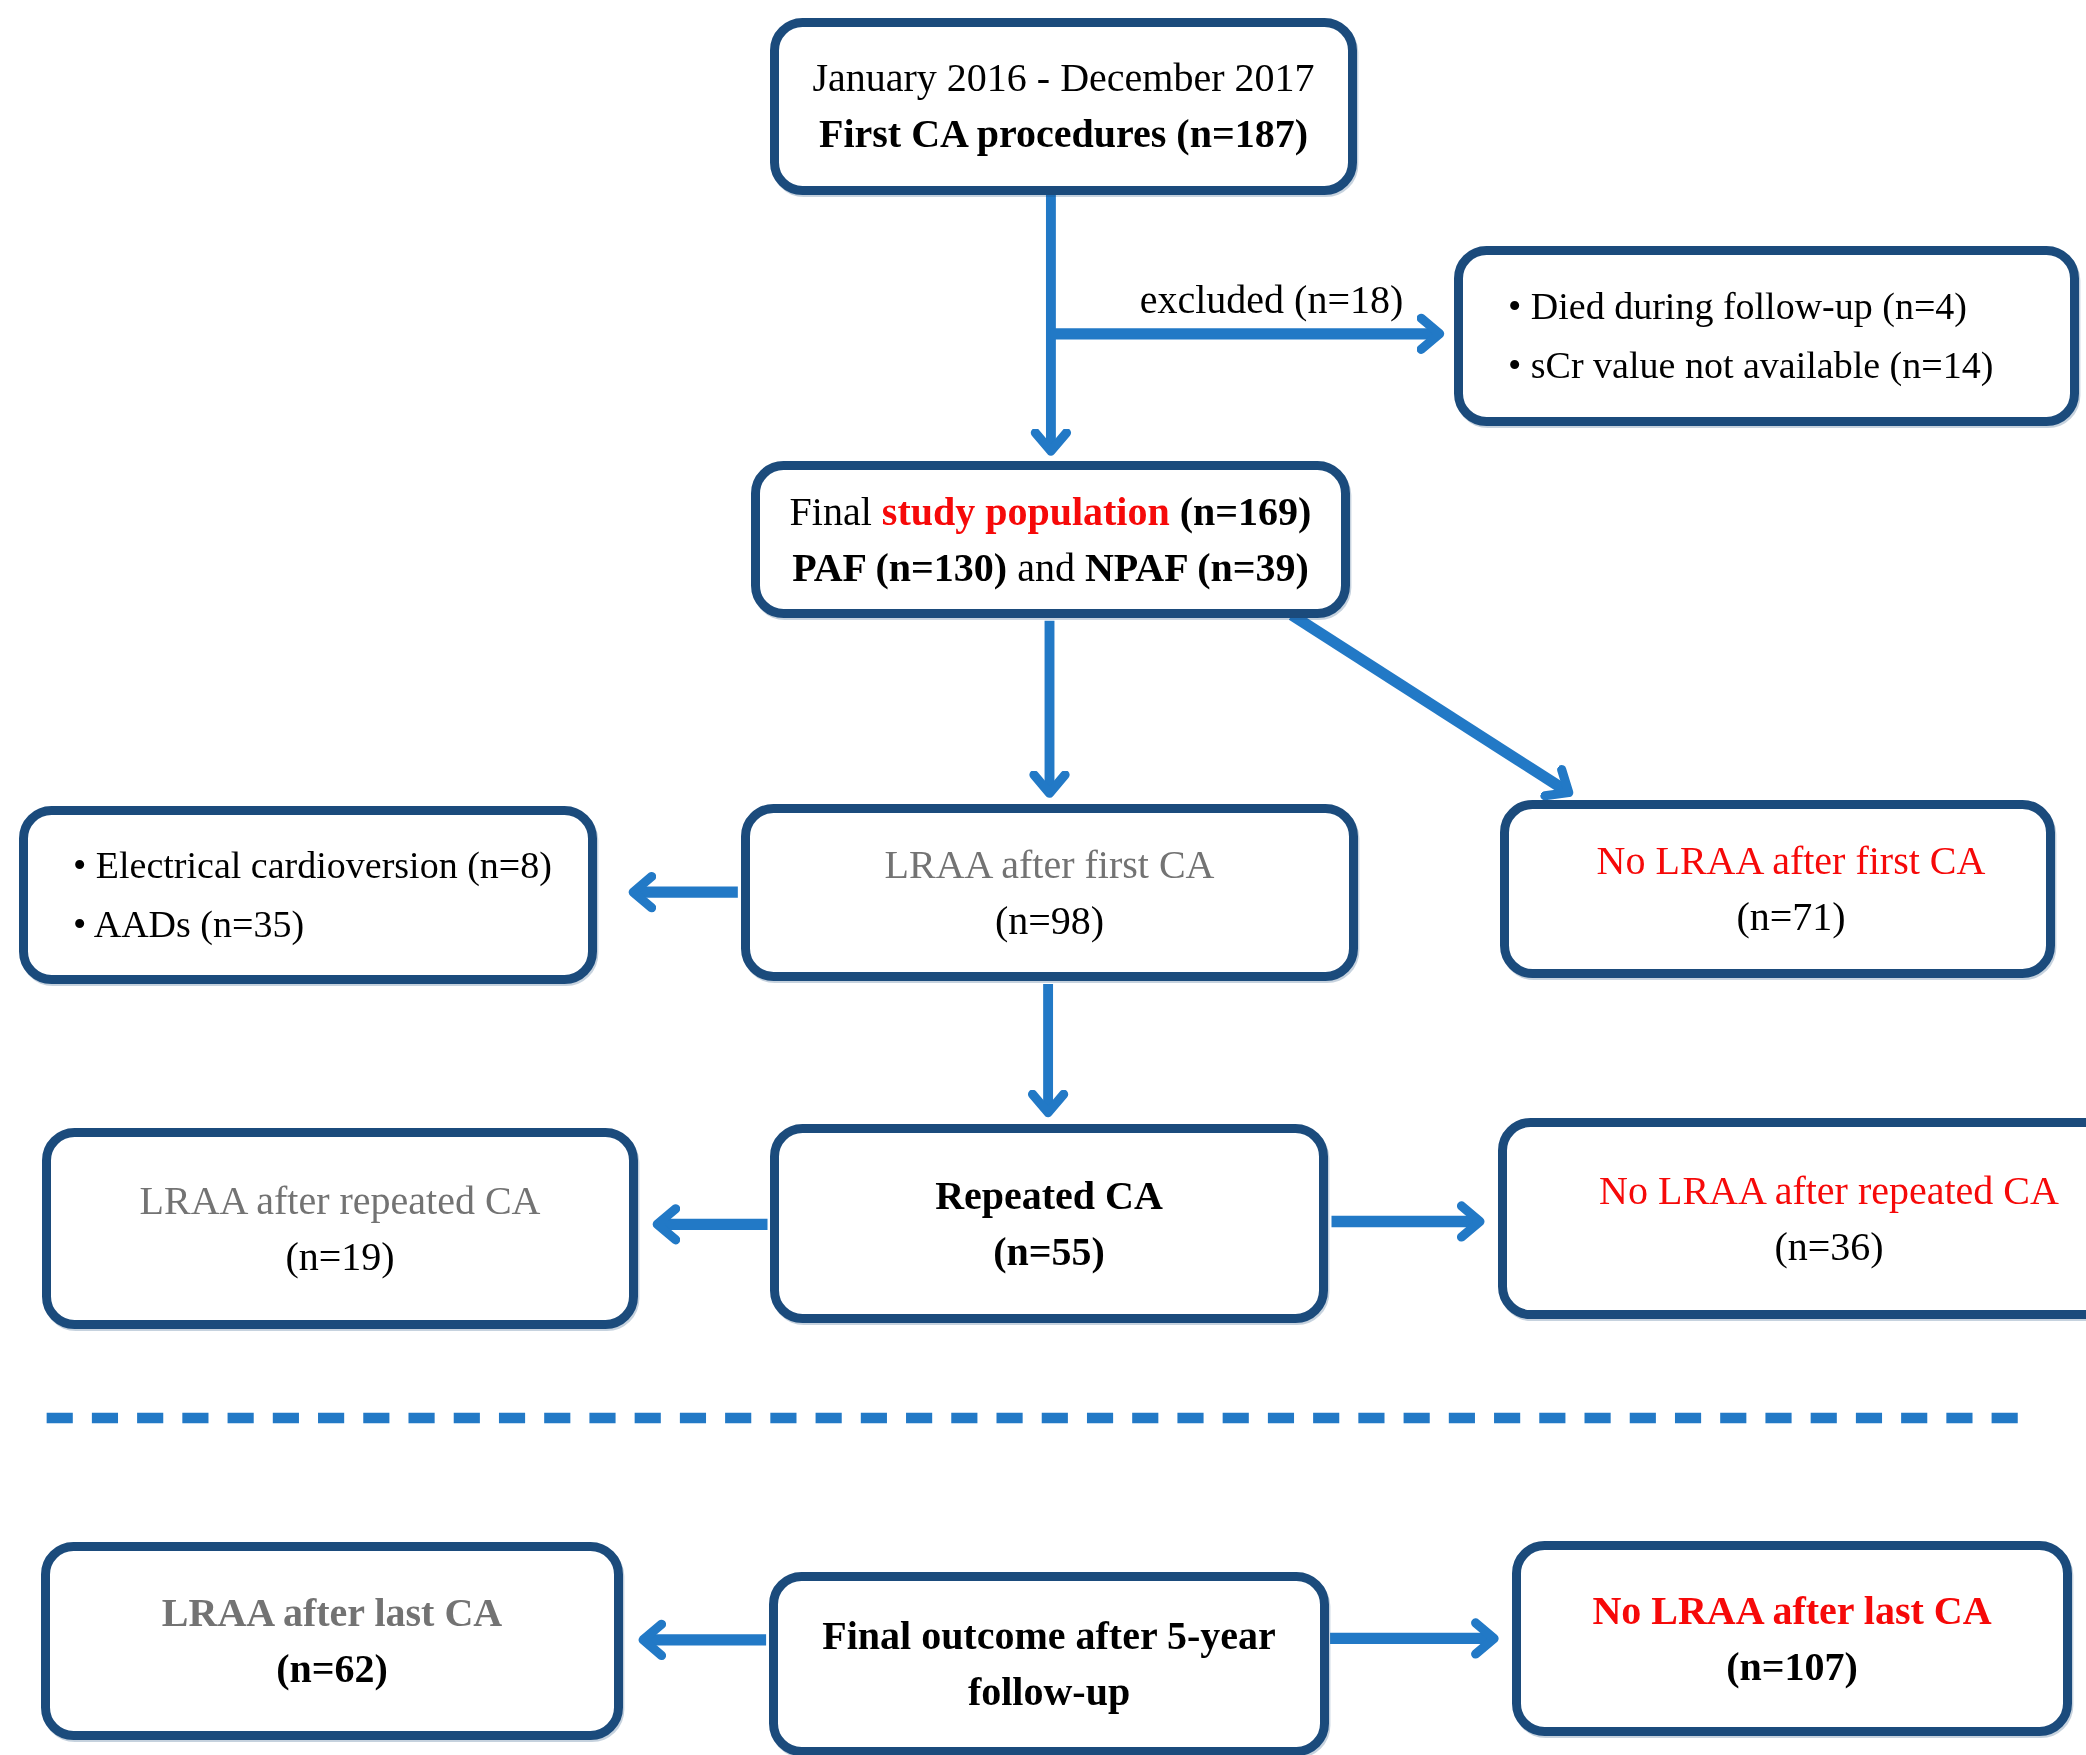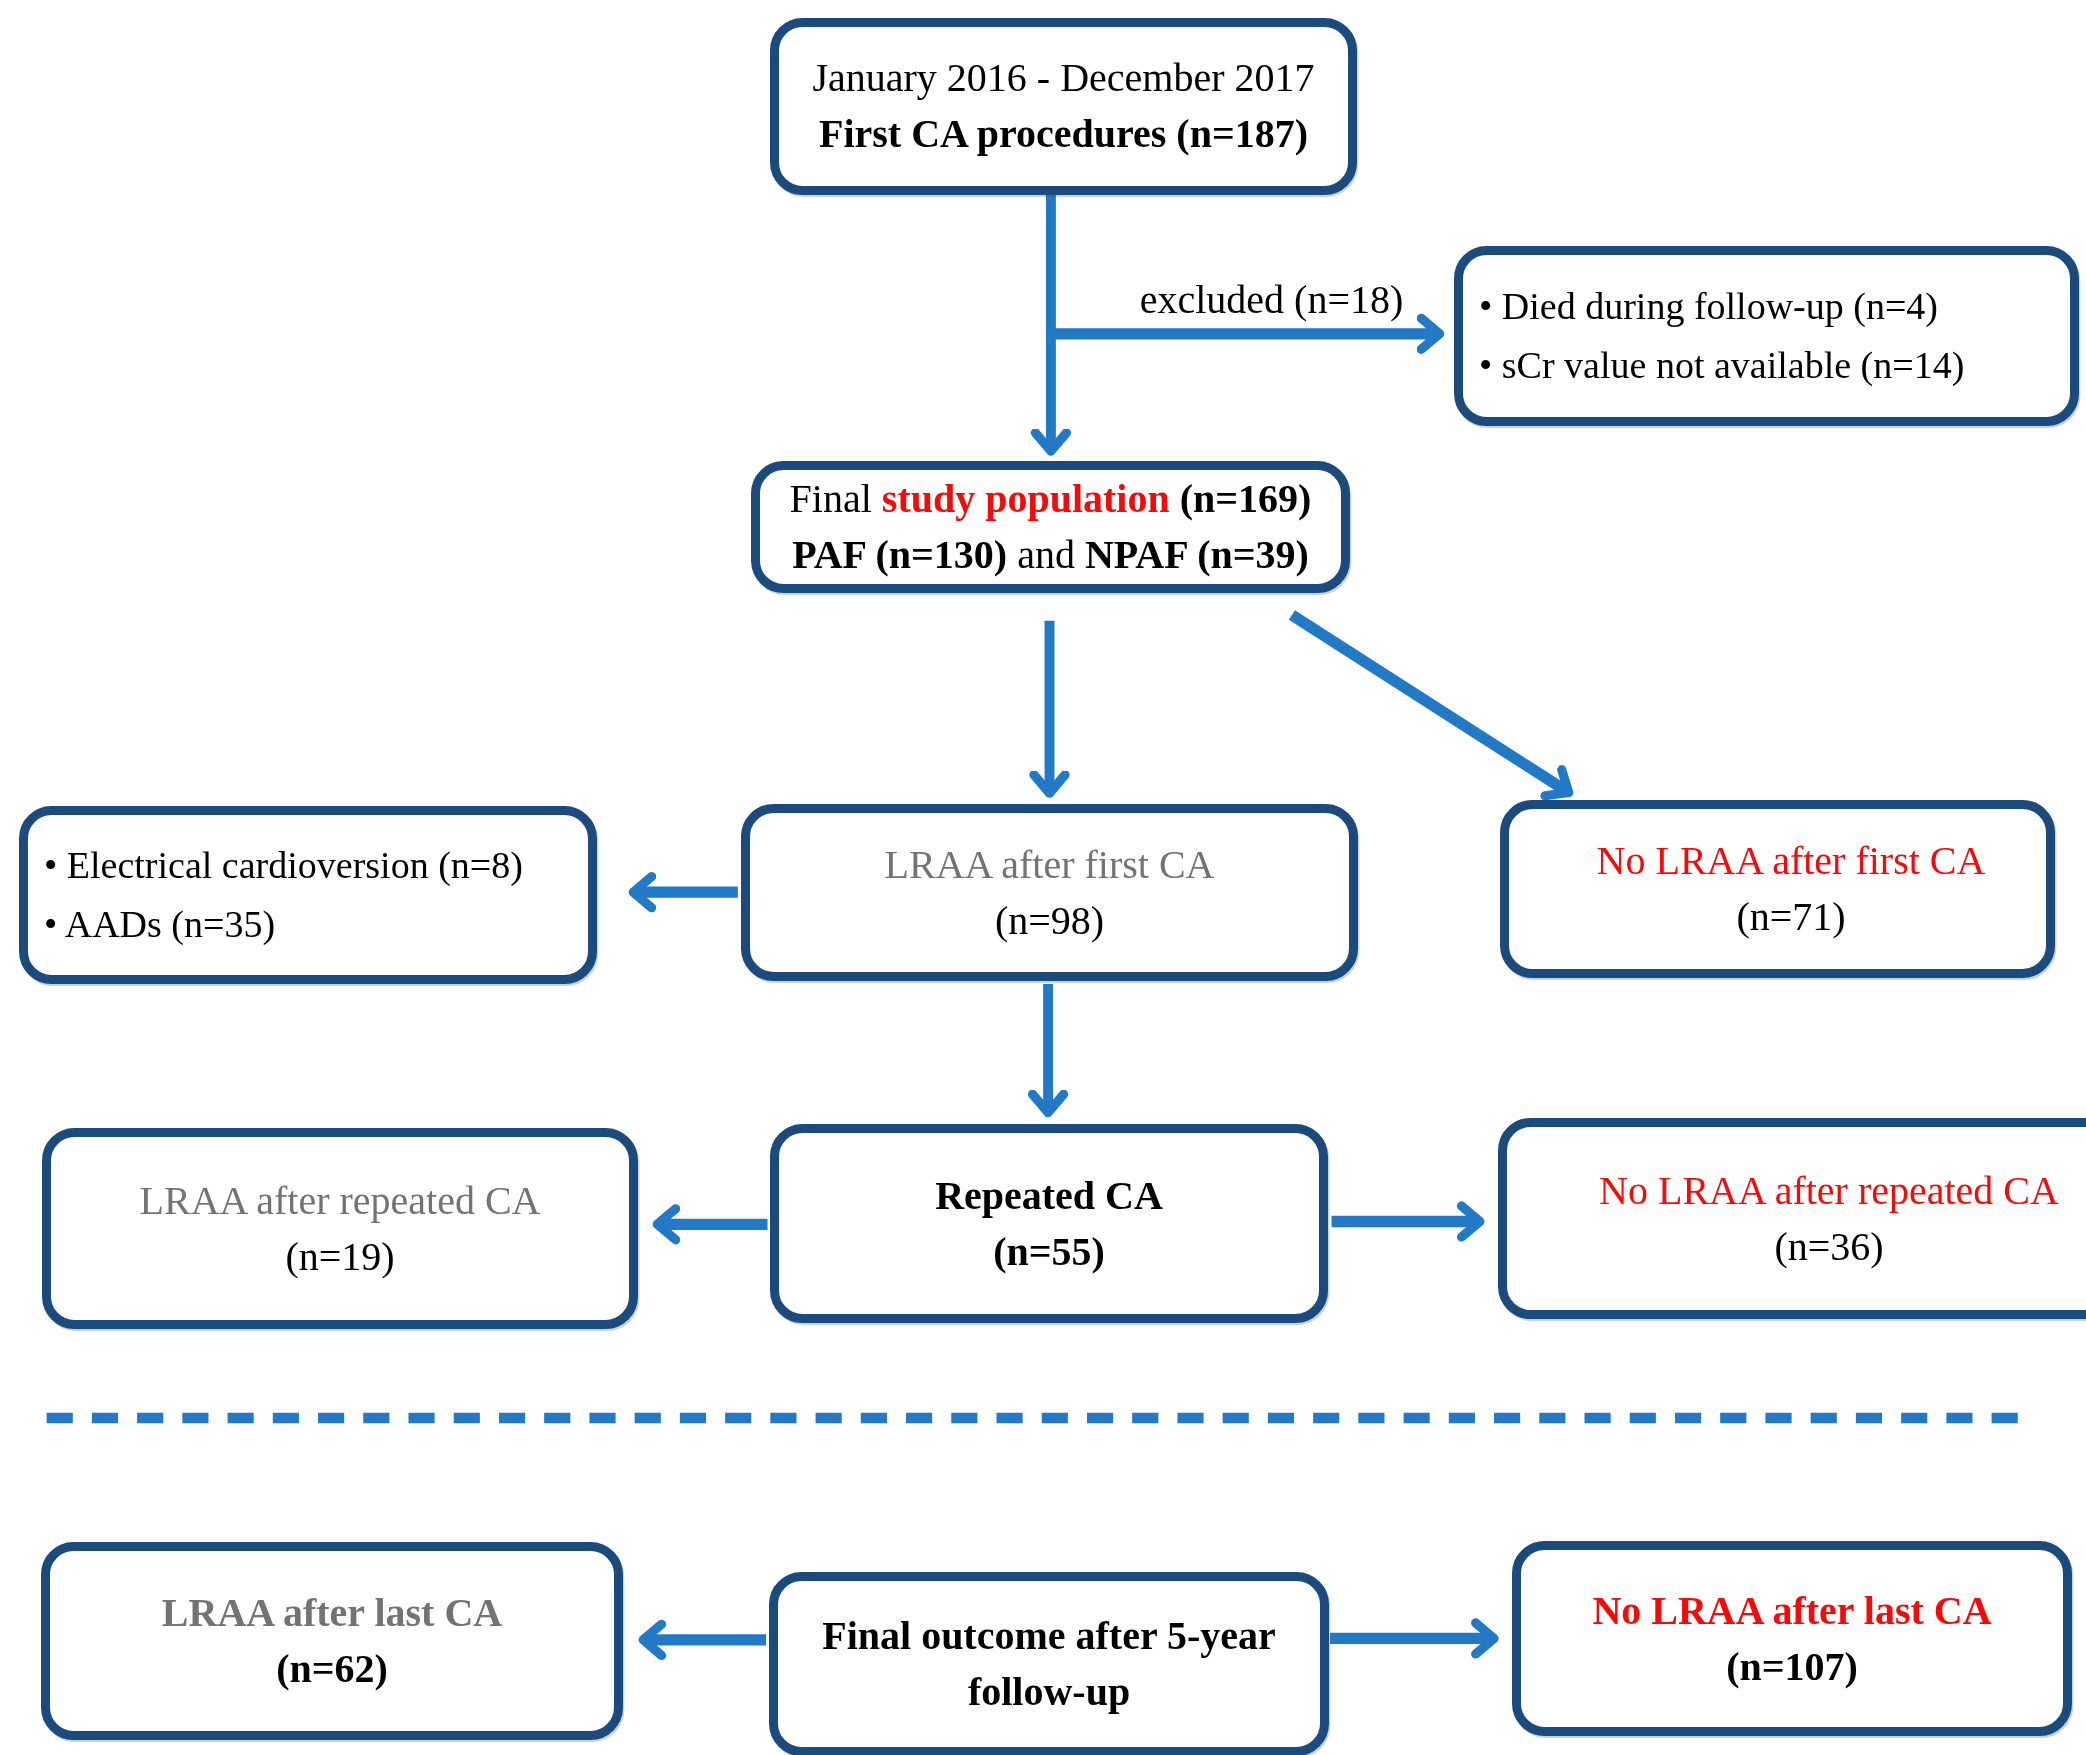--- a/index.html
+++ b/index.html
@@ -14,21 +14,21 @@
     position:absolute;
     border:9.2px solid #1b4b7c;
     border-radius:32.5px;
     background:#ffffff;
     box-sizing:border-box;
     display:flex;flex-direction:column;justify-content:center;align-items:center;
     font-size:40px;line-height:56px;
     box-shadow:1.4px 2.1px 0 rgba(27,75,124,0.25);
   }
   .node .line{white-space:nowrap;}
-  .node.bullets{align-items:flex-start;text-align:left;padding-left:16px;font-size:38px;line-height:59px;}
+  .node.bullets{align-items:flex-start;text-align:left;padding-left:45px;font-size:38px;line-height:59px;}
   .bold{font-weight:bold;}
   .blue{color:#737373;}
   .red{color:#f60909;}
   .free-label{
     position:absolute;text-align:center;font-size:40px;line-height:45px;white-space:nowrap;
   }
 </style>
 </head>
 <body>
 
@@ -60,21 +60,21 @@
     <div class="line bold">First CA procedures (n=187)</div>
   </div>
 
   <div class="free-label" style="left:1088px;top:277px;width:367px;">excluded (n=18)</div>
 
   <div class="node bullets" style="left:1454px;top:246px;width:625px;height:180px;">
     <div class="line">• Died during follow-up (n=4)</div>
     <div class="line">• sCr value not available (n=14)</div>
   </div>
 
-  <div class="node" style="left:751px;top:461px;width:599px;height:132px;">
+  <div class="node" style="left:751px;top:461px;width:599px;height:157px;">
     <div class="line"><span>Final </span><span class="bold red">study population </span><span class="bold">(n=169)</span></div>
     <div class="line"><span class="bold">PAF (n=130)</span><span> and </span><span class="bold">NPAF (n=39)</span></div>
   </div>
 
   <div class="node bullets" style="left:19px;top:806px;width:578px;height:178px;">
     <div class="line">• Electrical cardioversion (n=8)</div>
     <div class="line">• AADs (n=35)</div>
   </div>
 
   <div class="node" style="left:741px;top:804px;width:617px;height:177px;">

